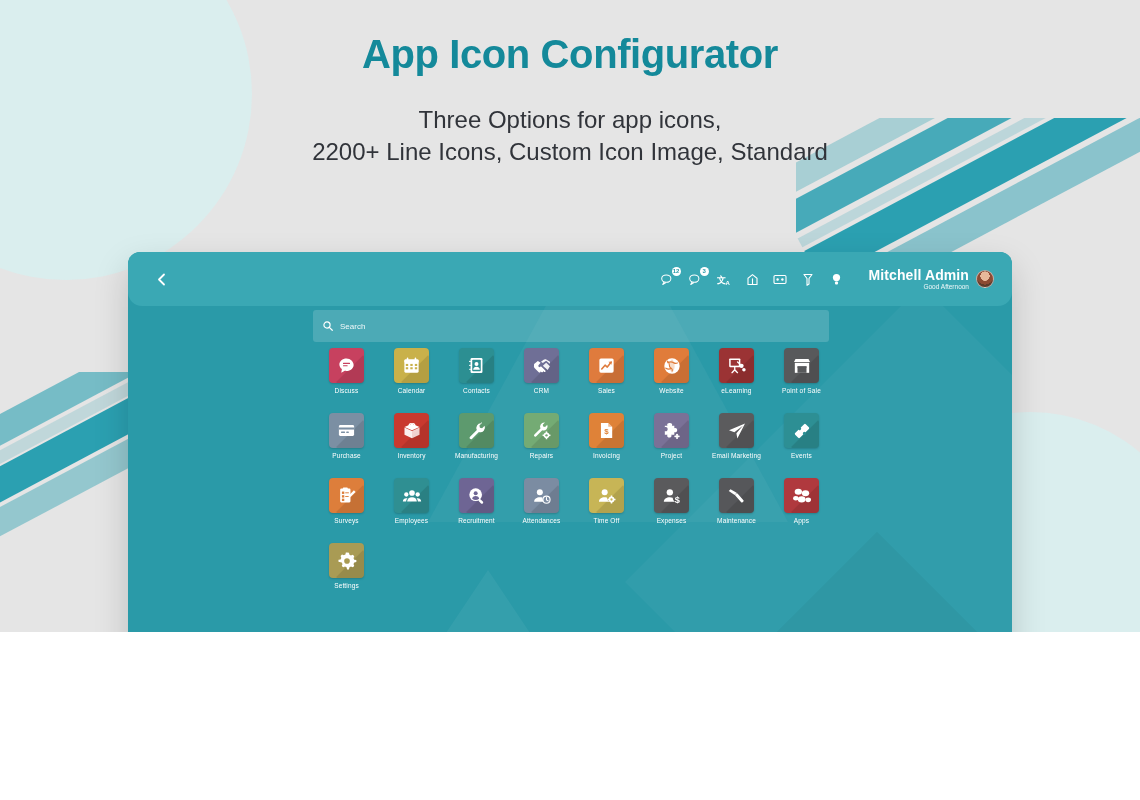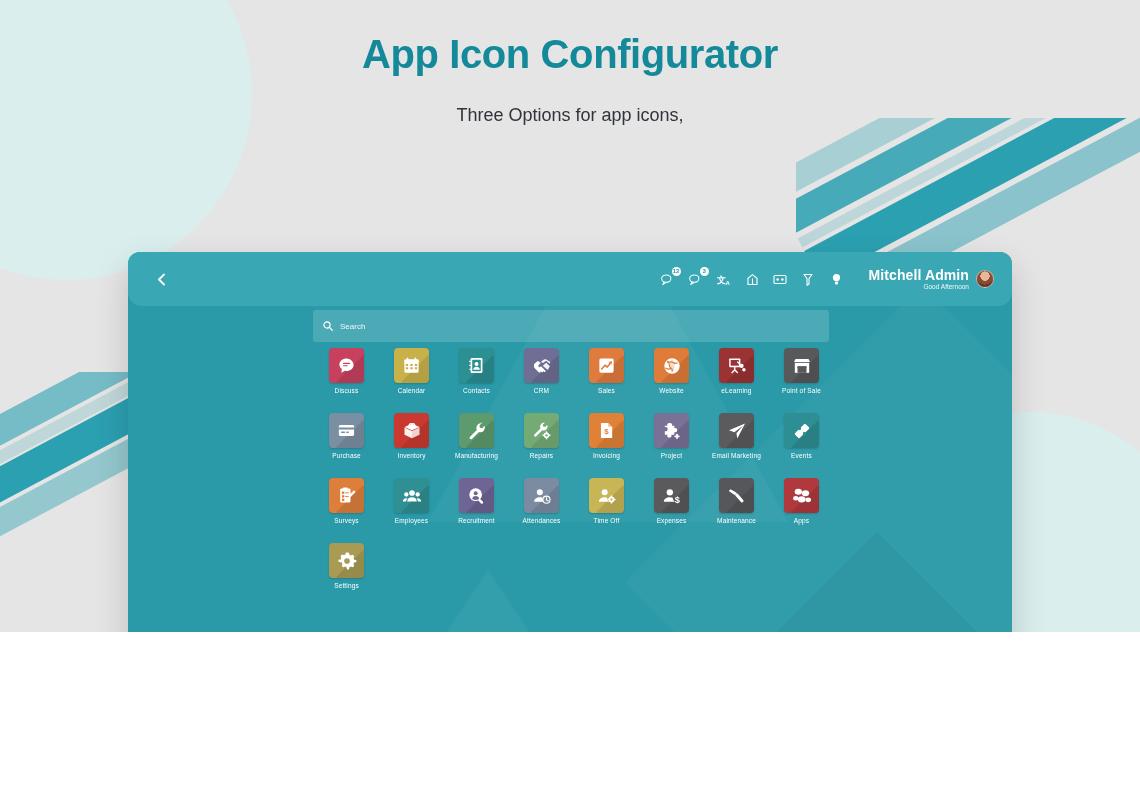--- a/index.html
+++ b/index.html
@@ -131,21 +131,21 @@
   }
 
   
   .title {
     position: absolute; top: 32px; left: 0; width: 100%;
     text-align: center; font-size: 40px; font-weight: 700;
     color: #14899a; letter-spacing: -0.4px;
   }
   .subtitle {
     position: absolute; top: 104px; left: 0; width: 100%;
-    text-align: center; font-size: 18px; color: #31343a;
+    text-align: center; font-size: 24px; color: #31343a;
     line-height: 1.33;
   }
 </style>
 </head>
 <body>
 
 <div class="page">
 
   <div class="deco circle-tl"></div>
   <div class="deco circle-br"></div>
@@ -165,20 +165,21 @@
       <rect x="0" y="96" width="560" height="28" fill="#1b9aad" opacity="0.55"></rect>
       <rect x="0" y="128" width="560" height="12" fill="#1b9aad" opacity="0.18"></rect>
       <rect x="0" y="142" width="560" height="32" fill="#1b9aad" opacity="0.92"></rect>
       <rect x="0" y="178" width="560" height="26" fill="#1b9aad" opacity="0.40"></rect>
     </g>
   </svg>
 
   <div class="title">App Icon Configurator</div>
   <div class="subtitle">
     <div>Three Options for app icons,</div>
+    <div>2200+ Line Icons, Custom Icon Image, Standard</div>
   </div>
 
   <div class="window">
     <div class="win-bg-tri tri-c"></div>
     <div class="win-bg-tri tri-d"></div>
     <div class="win-bg-tri tri-a"></div>
     <div class="win-bg-tri tri-b"></div>
 
     <div class="titlebar">
       <div class="back-chev">

